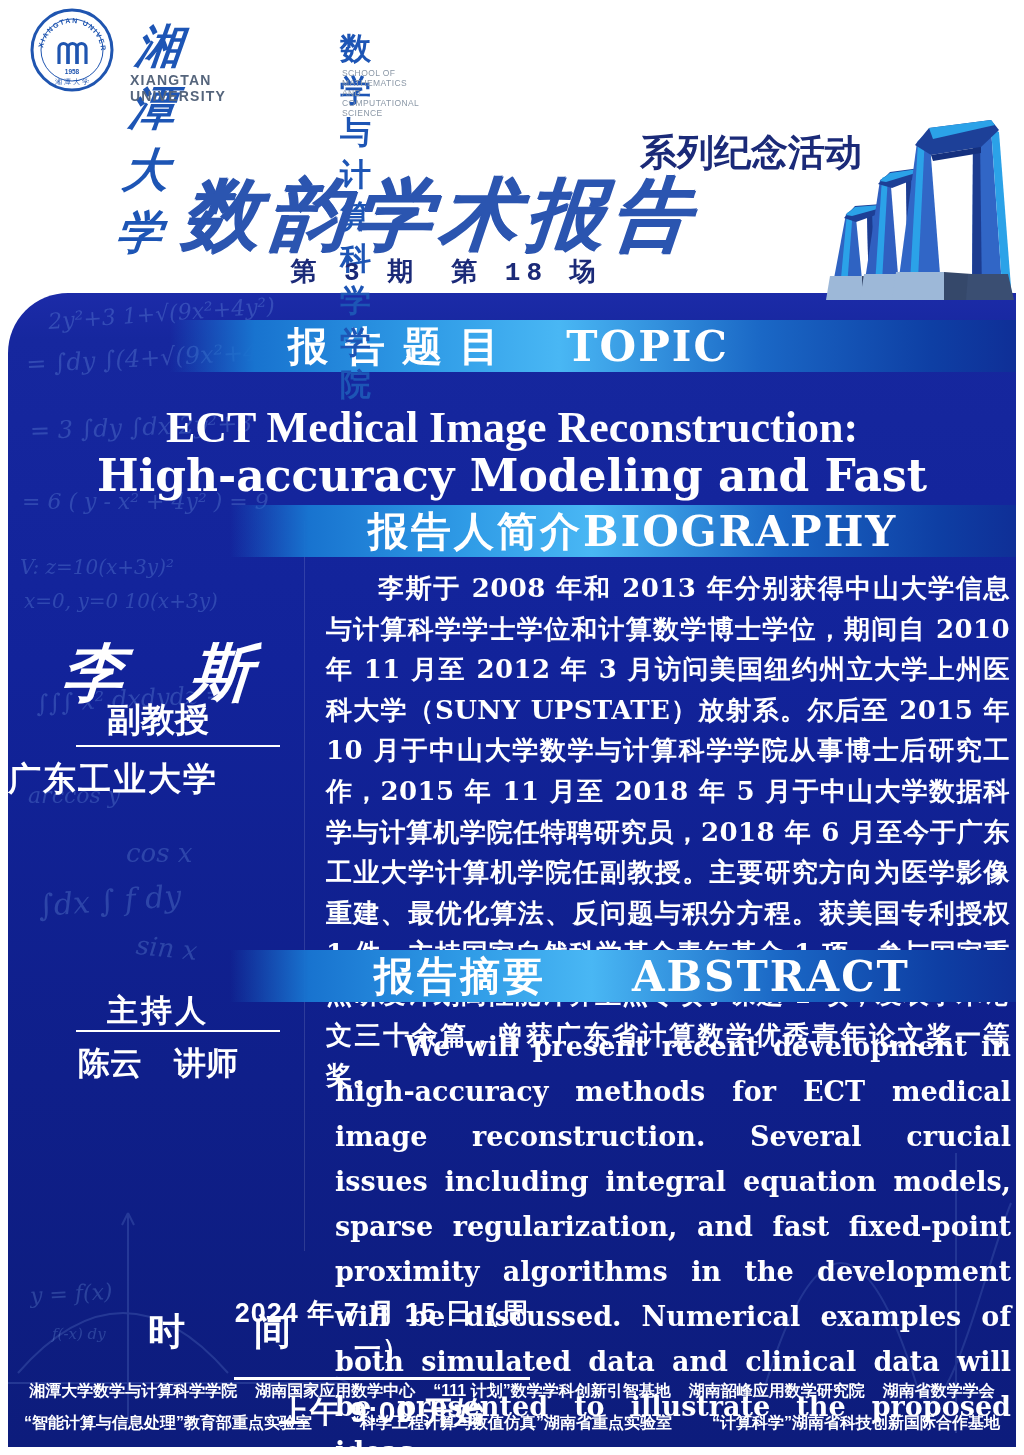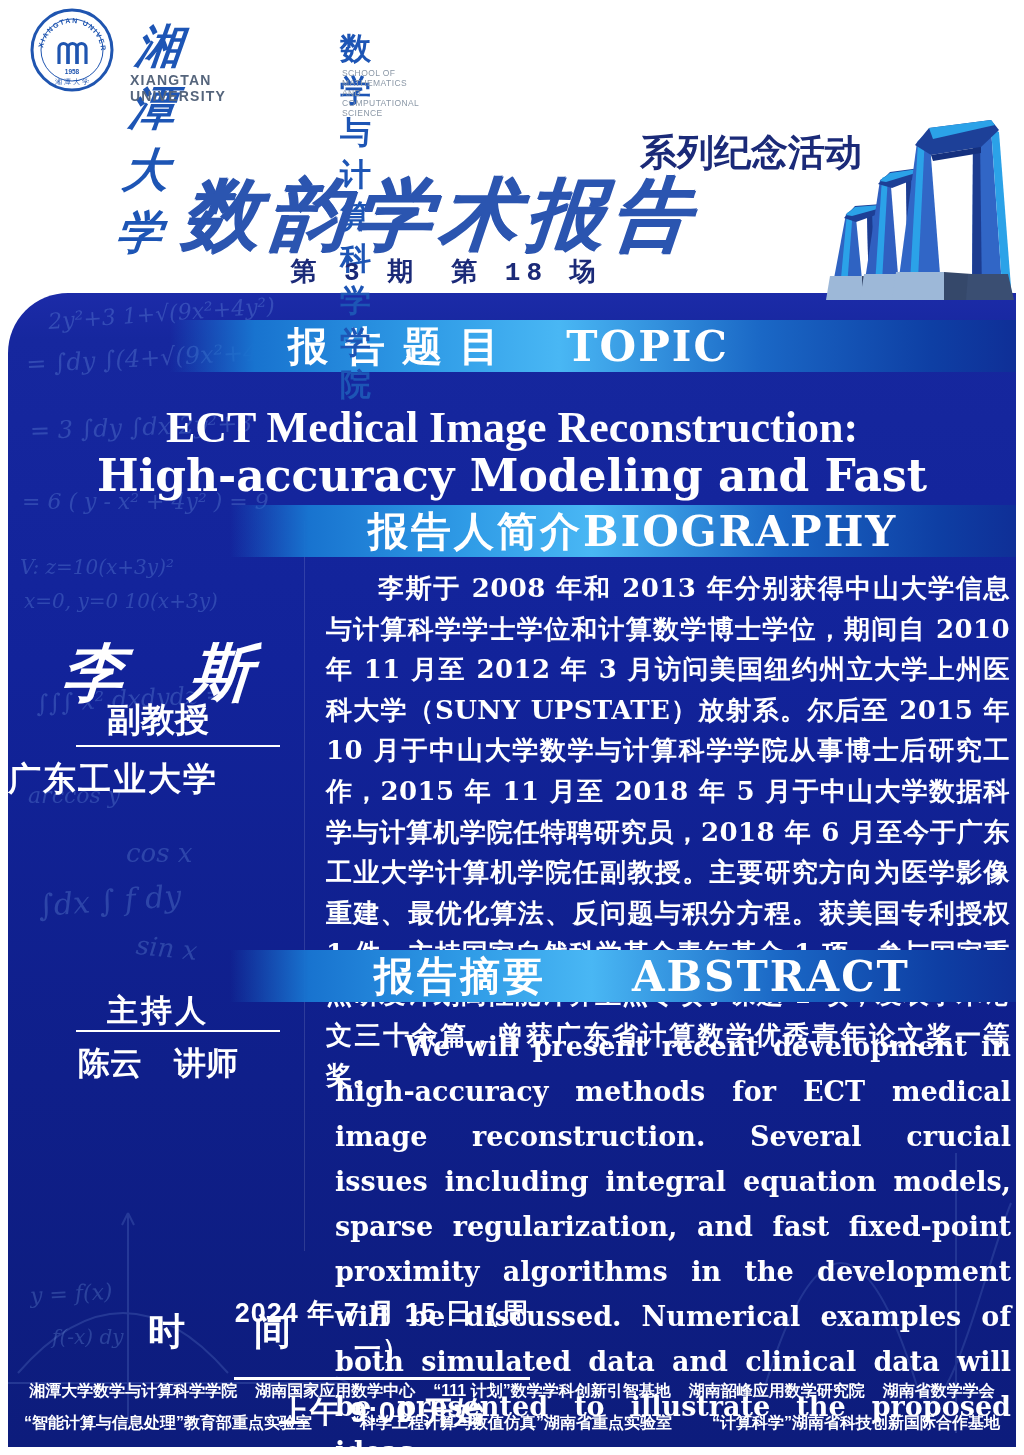--- a/index.html
+++ b/index.html
@@ -151,21 +151,21 @@
     <span class="wm" style="left:12px;top:262px;font-size:20px;">V: z=10(x+3y)²</span>
     <span class="wm" style="left:16px;top:296px;font-size:20px;">x=0, y=0   10(x+3y)</span>
     <span class="wm" style="left:22px;top:120px;font-size:24px;transform:rotate(-2deg);">= 3 ∫dy ∫dx   2y²+3</span>
     <span class="wm" style="left:14px;top:196px;font-size:22px;">= 6 ( y - x² + 4y² ) = 9</span>
     <span class="wm" style="left:28px;top:392px;font-size:24px;transform:rotate(-3deg);">∫∫∫ x² dxdydz =</span>
     <span class="wm" style="left:30px;top:590px;font-size:30px;transform:rotate(-4deg);">∫dx  ∫ f dy</span>
     <span class="wm" style="left:118px;top:545px;font-size:26px;">cos x</span>
     <span class="wm" style="left:128px;top:640px;font-size:26px;transform:rotate(6deg);">sin x</span>
     <span class="wm" style="left:20px;top:490px;font-size:22px;">arccos y</span>
     <span class="wm" style="left:22px;top:988px;font-size:22px;transform:rotate(-3deg);">y = f(x)</span>
-    <span class="wm" style="left:44px;top:1032px;font-size:20px;">f(-x)   dy</span>
+    <span class="wm" style="left:44px;top:1032px;font-size:15px;">f(-x)   dy</span>
     <svg style="position:absolute;left:0;top:880px;opacity:0.16;" width="360" height="260" viewBox="0 0 360 260">
       <g stroke="#9cc6ff" stroke-width="2" fill="none">
         <path d="M 10,200 C 80,120 150,120 220,200"></path>
         <line x1="120" y1="250" x2="120" y2="40"></line>
         <line x1="0" y1="210" x2="340" y2="210"></line>
         <path d="M 340,210 l -12,-6 m 12,6 l -12,6"></path>
         <path d="M 120,40 l -6,12 m 6,-12 l 6,12"></path>
       </g>
     </svg>
     <svg style="position:absolute;right:0;top:850px;opacity:0.14;" width="260" height="300" viewBox="0 0 260 300">

